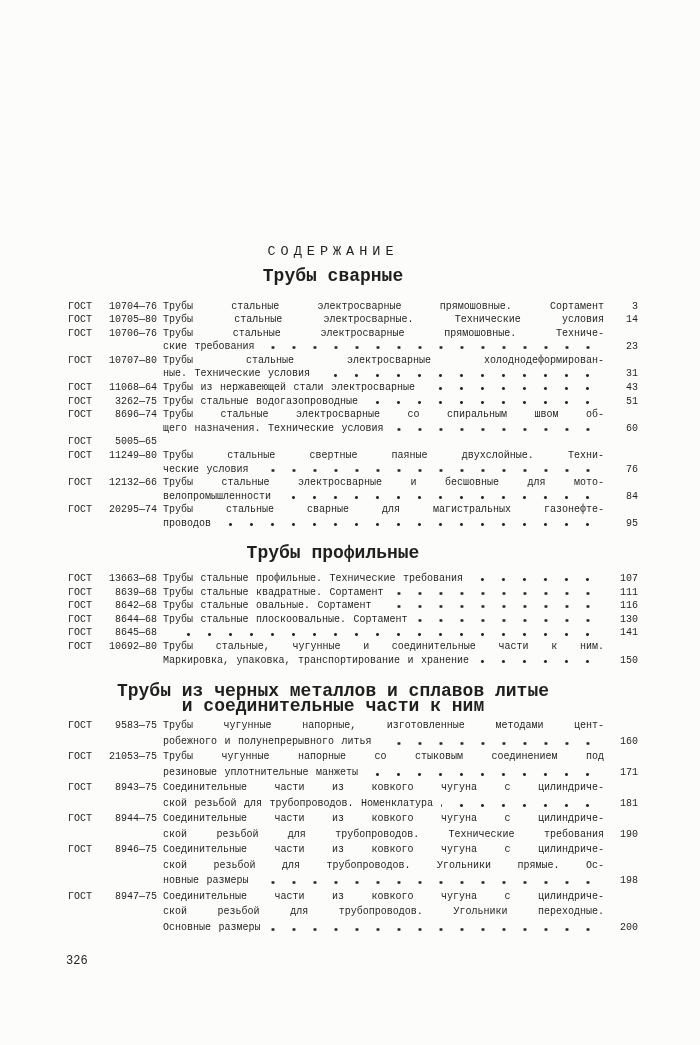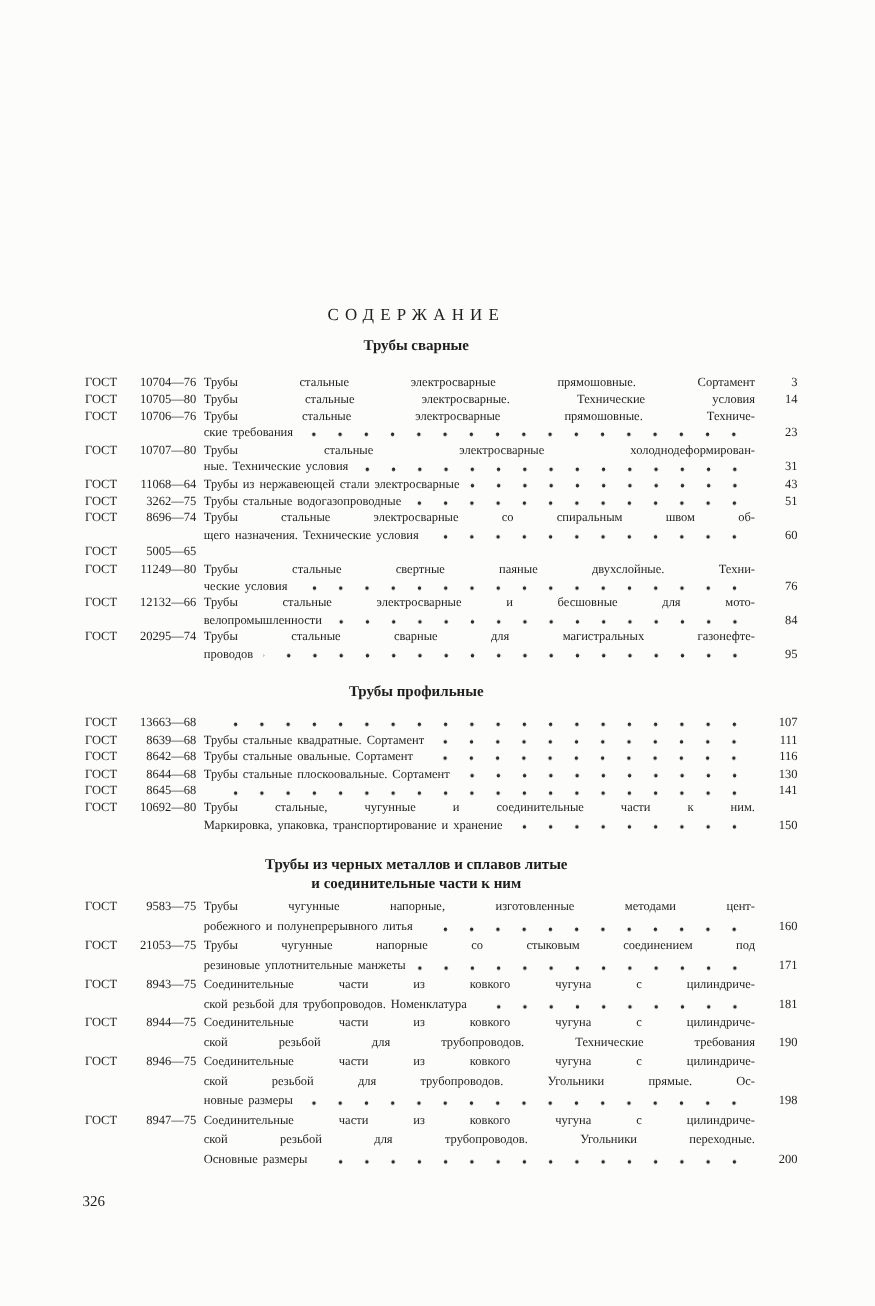--- a/index.html
+++ b/index.html
@@ -2,21 +2,21 @@
 <html><head>
 <meta charset="utf-8">
 <style>
   html,body { margin:0; padding:0; }
   .paper {
     position: relative;
     width: 700px;
     height: 1045px;
     background: #fcfcfa;
     color: #1f1f1f;
-    font-family: Liberation Serif, serif;
+    font-family: Liberation Mono, monospace;
     overflow: hidden;
   }
   .content {
     position: absolute;
     left: 68px;
     top: 245px;
     width: 570px;
   }
   .title {
     width: 530px;
@@ -24,21 +24,21 @@
     font-size: 13.5px;
     letter-spacing: 5px;
     line-height: 13px;
     margin-bottom: 11px;
     white-space: nowrap;
   }
   .heading {
     width: 530px;
     text-align: center;
     font-weight: bold;
-    font-size: 12px;
+    font-size: 18px;
     line-height: 14.5px;
   }
   .sec0 .heading { margin: 0 0 16px 0; }
   .sec1 .heading { margin: 15px 0 12px 0; }
   .sec2 .heading { margin: 17px 0 5px 0; }
   .row {
     display: flex;
     font-size: 10px;
     line-height: 13.6px;
     word-spacing: 1.5px;
@@ -257,20 +257,21 @@
         <div class="section sec1">
           <div class="heading">
             <div>Трубы профильные</div>
           </div>
           <div class="row">
             <div class="gost">
               <span>ГОСТ</span>
               <span>13663—68</span>
             </div>
             <div class="desc">
+              <span class="txt">Трубы стальные профильные. Технические требования</span>
               <div class="lead"></div>
               <span class="pg">107</span>
             </div>
           </div>
           <div class="row">
             <div class="gost">
               <span>ГОСТ</span>
               <span>8639—68</span>
             </div>
             <div class="desc">

